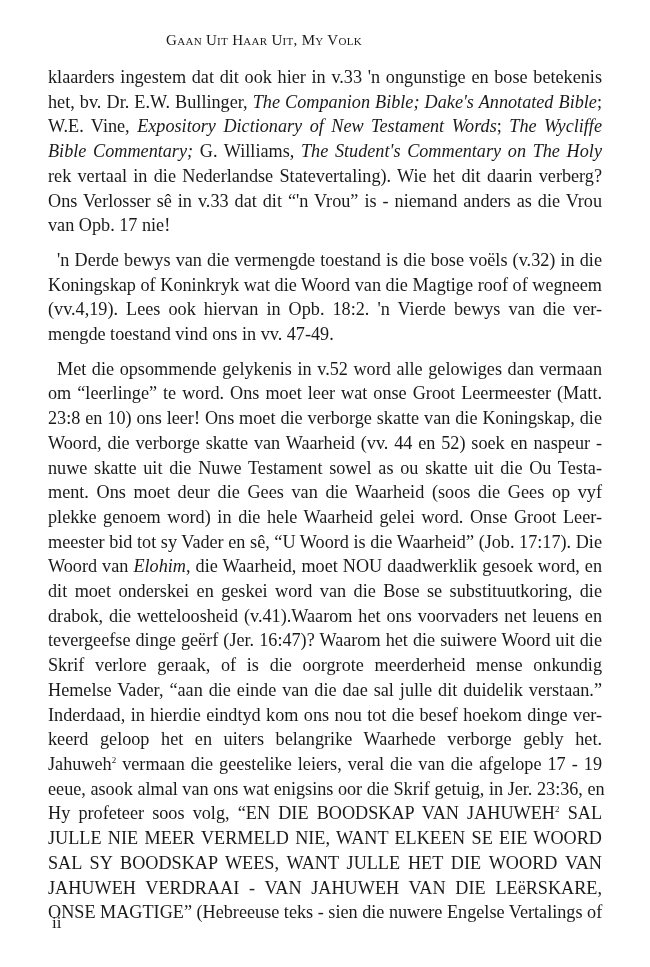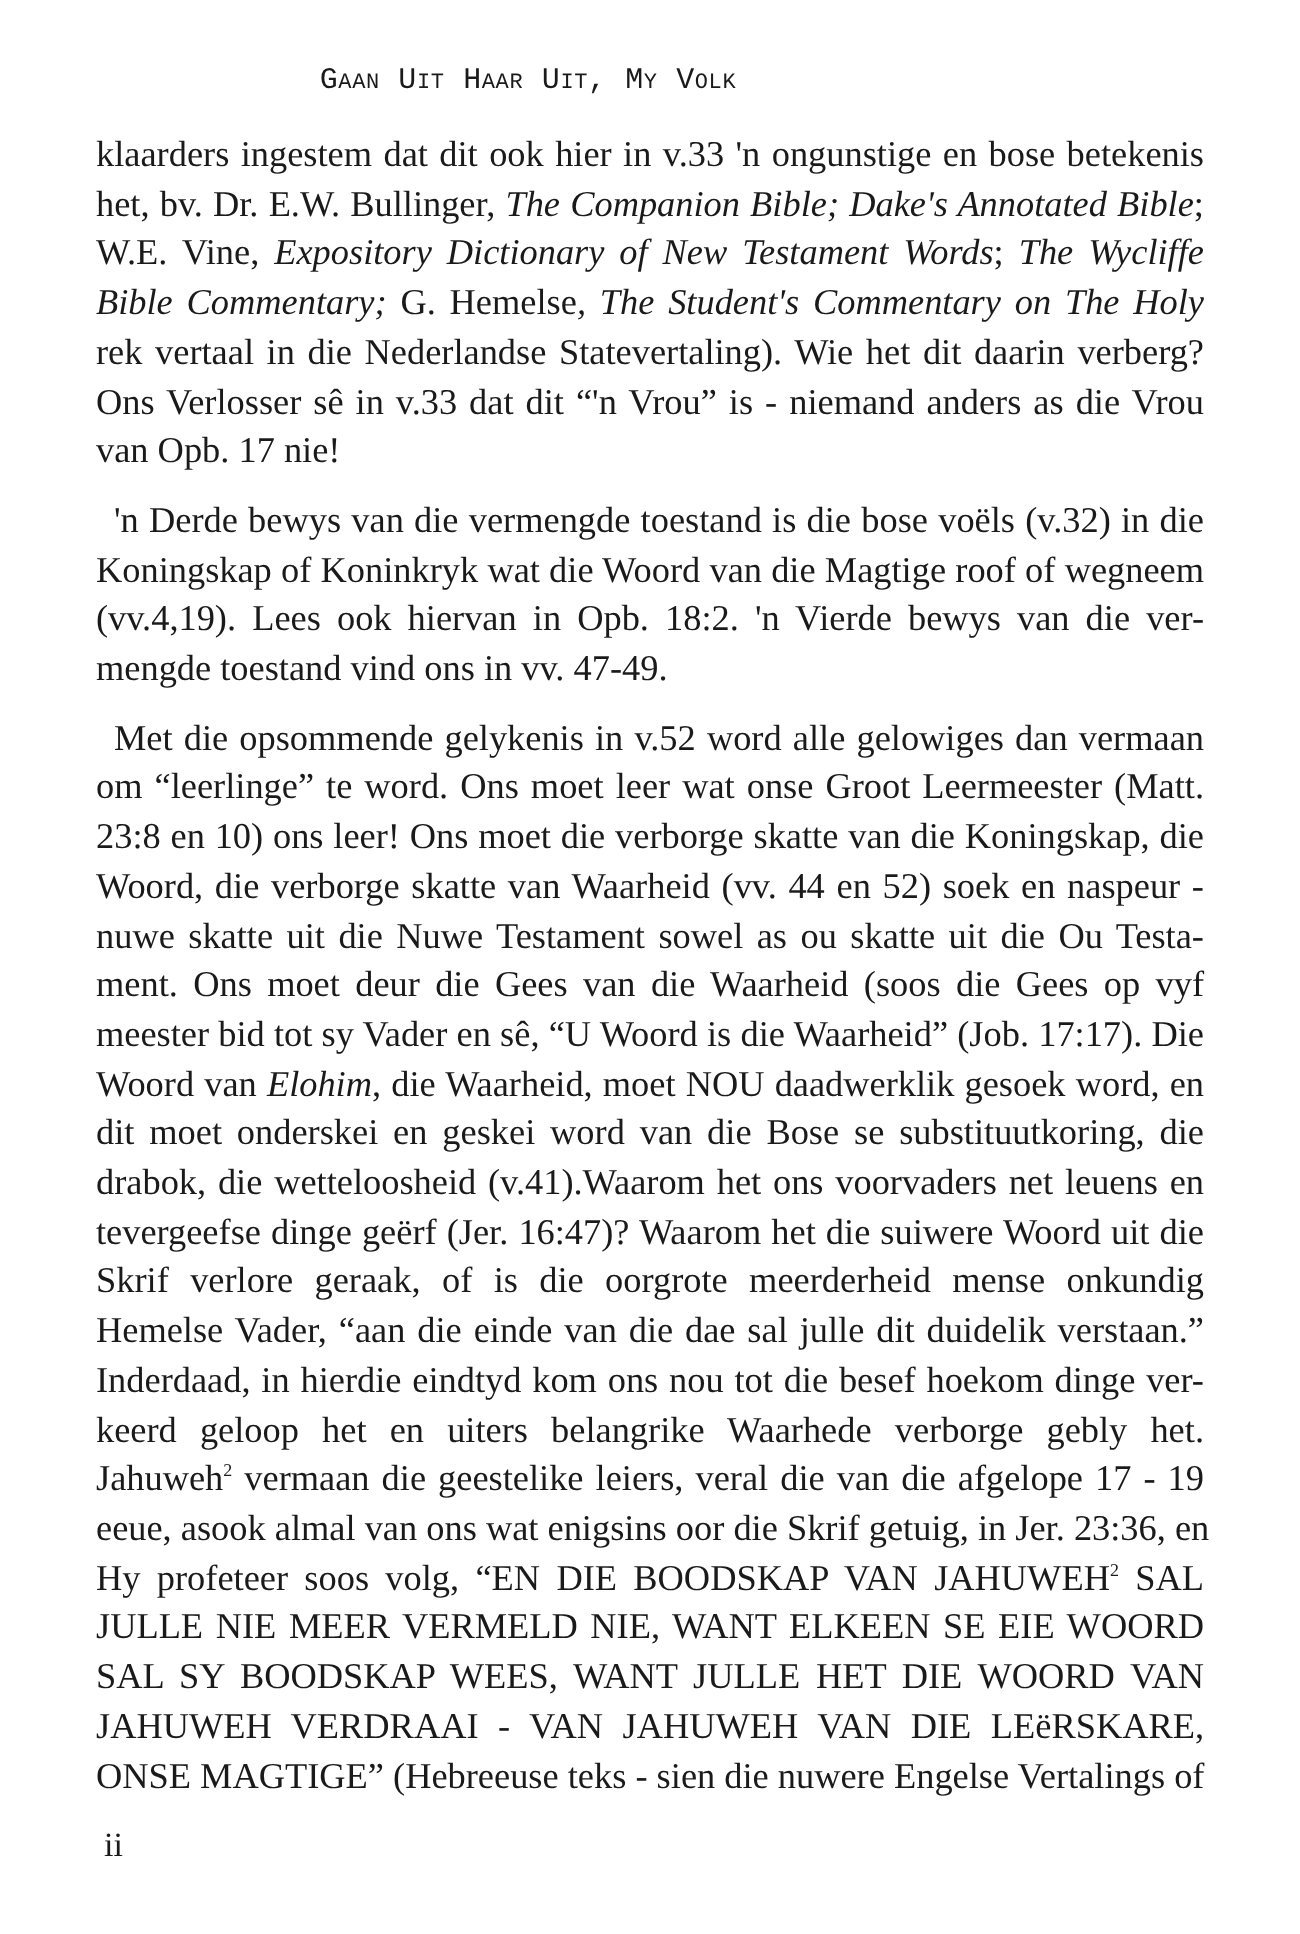--- a/index.html
+++ b/index.html
@@ -1,56 +1,57 @@
 <!DOCTYPE html>
 <html><head>
 <meta charset="utf-8">
 <style>
   html, body { margin: 0; padding: 0; background: #ffffff; }
   body { width: 650px; height: 967px; position: relative; overflow: hidden;
          font-family: "Liberation Serif", "DejaVu Serif", serif; color: #1a1a1a; }
   .running-head { position: absolute; top: 32px; left: 0; width: 528px; text-align: center;
-         font-size: 15px; font-variant: small-caps; letter-spacing: 0.3px; font-family: Liberation Mono, monospace; }
+         font-size: 15px; font-variant: small-caps; letter-spacing: 0.3px; }
   .body-text { position: absolute; top: 65px; left: 48px; width: 554px;
          font-size: 18.2px; line-height: 24.7px; text-align: justify; }
   .body-text p { margin: 0 0 10px 0; }
   .line { display: block; text-align: justify; text-align-last: justify; white-space: nowrap; }
   .line.last { text-align-last: left; }
   i { font-style: italic; }
   sup { font-size: 9px; vertical-align: 7px; line-height: 0; }
   .page-number { position: absolute; top: 913px; left: 52px; font-size: 17px; }
 </style>
 </head>
 <body>
 
 <div class="running-head">Gaan Uit Haar Uit, My Volk</div>
 
 <div class="body-text" id="body-text">
     <p>
       <span class="line"><span>klaarders ingestem dat dit ook hier in v.33 'n ongunstige en bose betekenis</span></span>
       <span class="line"><span>het, bv. Dr. E.W. Bullinger, </span><i>The Companion Bible; Dake's Annotated Bible</i><span>;</span></span>
       <span class="line"><span>W.E. Vine, </span><i>Expository Dictionary of New Testament Words</i><span>; </span><i>The Wycliffe</i></span>
-      <span class="line"><i>Bible Commentary;</i><span> G. Hemelse</span><i>, The Student's Commentary on The Holy</i></span>
+      <span class="line"><i>Bible Commentary;</i><span> G. Williams</span><i>, The Student's Commentary on The Holy</i></span>
       <span class="line"><span>rek vertaal in die Nederlandse Statevertaling). Wie het dit daarin verberg?</span></span>
       <span class="line"><span>Ons Verlosser sê in v.33 dat dit “'n Vrou” is - niemand anders as die Vrou</span></span>
       <span class="line last"><span>van Opb. 17 nie!</span></span>
     </p>
     <p>
       <span class="line" style="padding-left: 9px;"><span>'n Derde bewys van die vermengde toestand is die bose voëls (v.32) in die</span></span>
       <span class="line"><span>Koningskap of Koninkryk wat die Woord van die Magtige roof of wegneem</span></span>
       <span class="line"><span>(vv.4,19). Lees ook hiervan in Opb. 18:2. 'n Vierde bewys van die ver-</span></span>
       <span class="line last"><span>mengde toestand vind ons in vv. 47-49.</span></span>
     </p>
     <p>
       <span class="line" style="padding-left: 9px;"><span>Met die opsommende gelykenis in v.52 word alle gelowiges dan vermaan</span></span>
       <span class="line"><span>om “leerlinge” te word. Ons moet leer wat onse Groot Leermeester (Matt.</span></span>
       <span class="line"><span>23:8 en 10) ons leer! Ons moet die verborge skatte van die Koningskap, die</span></span>
       <span class="line"><span>Woord, die verborge skatte van Waarheid (vv. 44 en 52) soek en naspeur -</span></span>
       <span class="line"><span>nuwe skatte uit die Nuwe Testament sowel as ou skatte uit die Ou Testa-</span></span>
       <span class="line"><span>ment. Ons moet deur die Gees van die Waarheid (soos die Gees op vyf</span></span>
+      <span class="line"><span>plekke genoem word) in die hele Waarheid gelei word. Onse Groot Leer-</span></span>
       <span class="line"><span>meester bid tot sy Vader en sê, “U Woord is die Waarheid” (Job. 17:17). Die</span></span>
       <span class="line"><span>Woord van </span><i>Elohim</i><span>, die Waarheid, moet NOU daadwerklik gesoek word, en</span></span>
       <span class="line"><span>dit moet onderskei en geskei word van die Bose se substituutkoring, die</span></span>
       <span class="line"><span>drabok, die wetteloosheid (v.41).Waarom het ons voorvaders net leuens en</span></span>
       <span class="line"><span>tevergeefse dinge geërf (Jer. 16:47)? Waarom het die suiwere Woord uit die</span></span>
       <span class="line"><span>Skrif verlore geraak, of is die oorgrote meerderheid mense onkundig</span></span>
       <span class="line"><span>Hemelse Vader, “aan die einde van die dae sal julle dit duidelik verstaan.”</span></span>
       <span class="line"><span>Inderdaad, in hierdie eindtyd kom ons nou tot die besef hoekom dinge ver-</span></span>
       <span class="line"><span>keerd geloop het en uiters belangrike Waarhede verborge gebly het.</span></span>
       <span class="line"><span>Jahuweh</span><sup>2</sup><span> vermaan die geestelike leiers, veral die van die afgelope 17 - 19</span></span>

